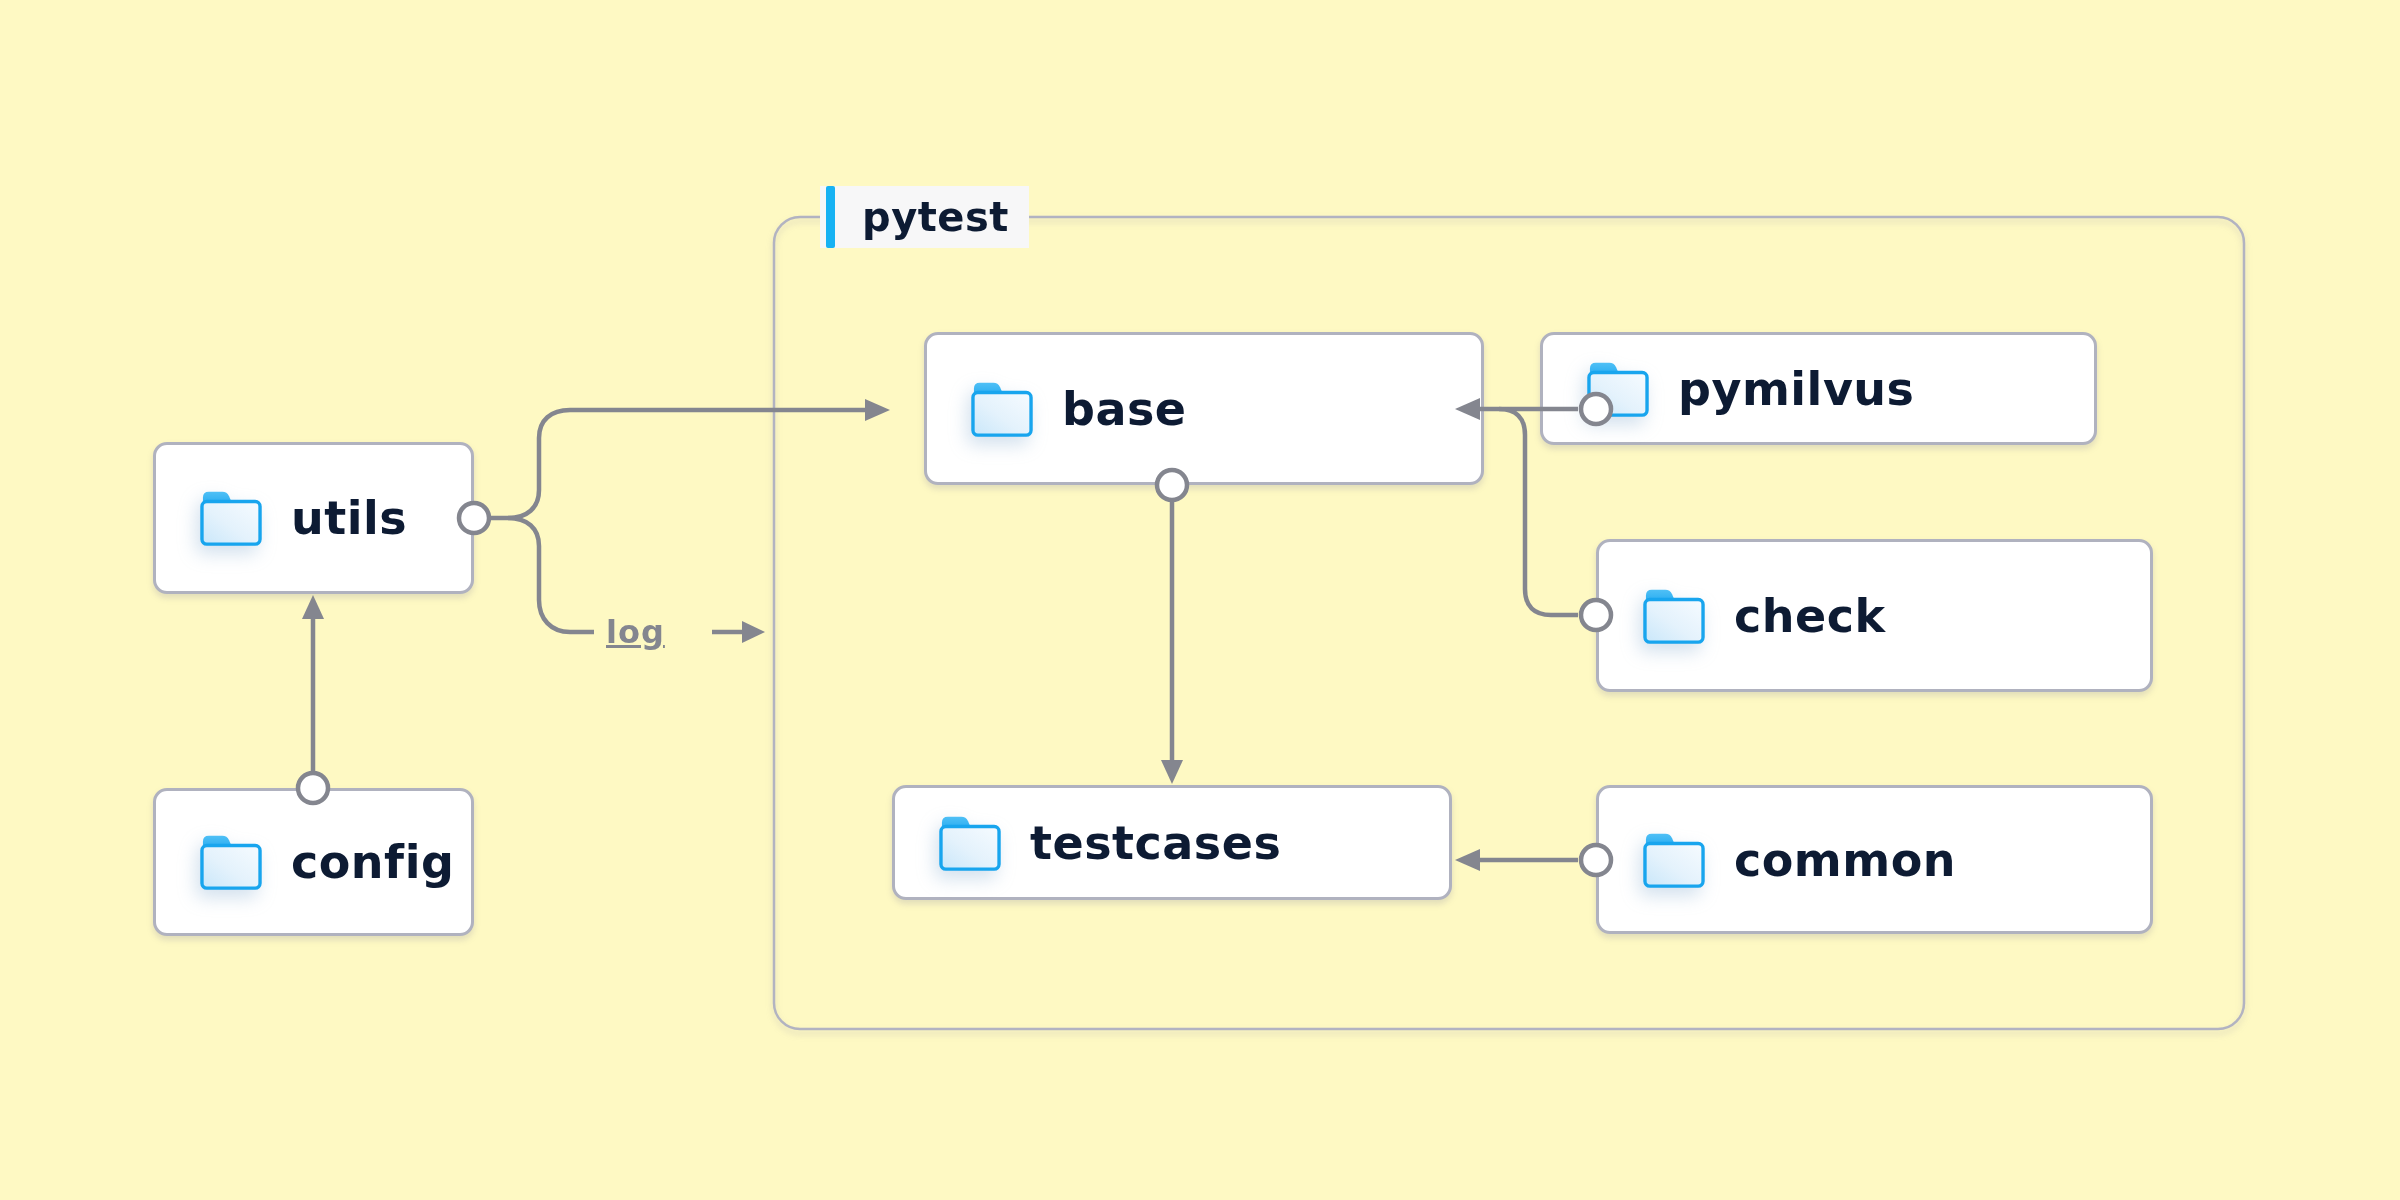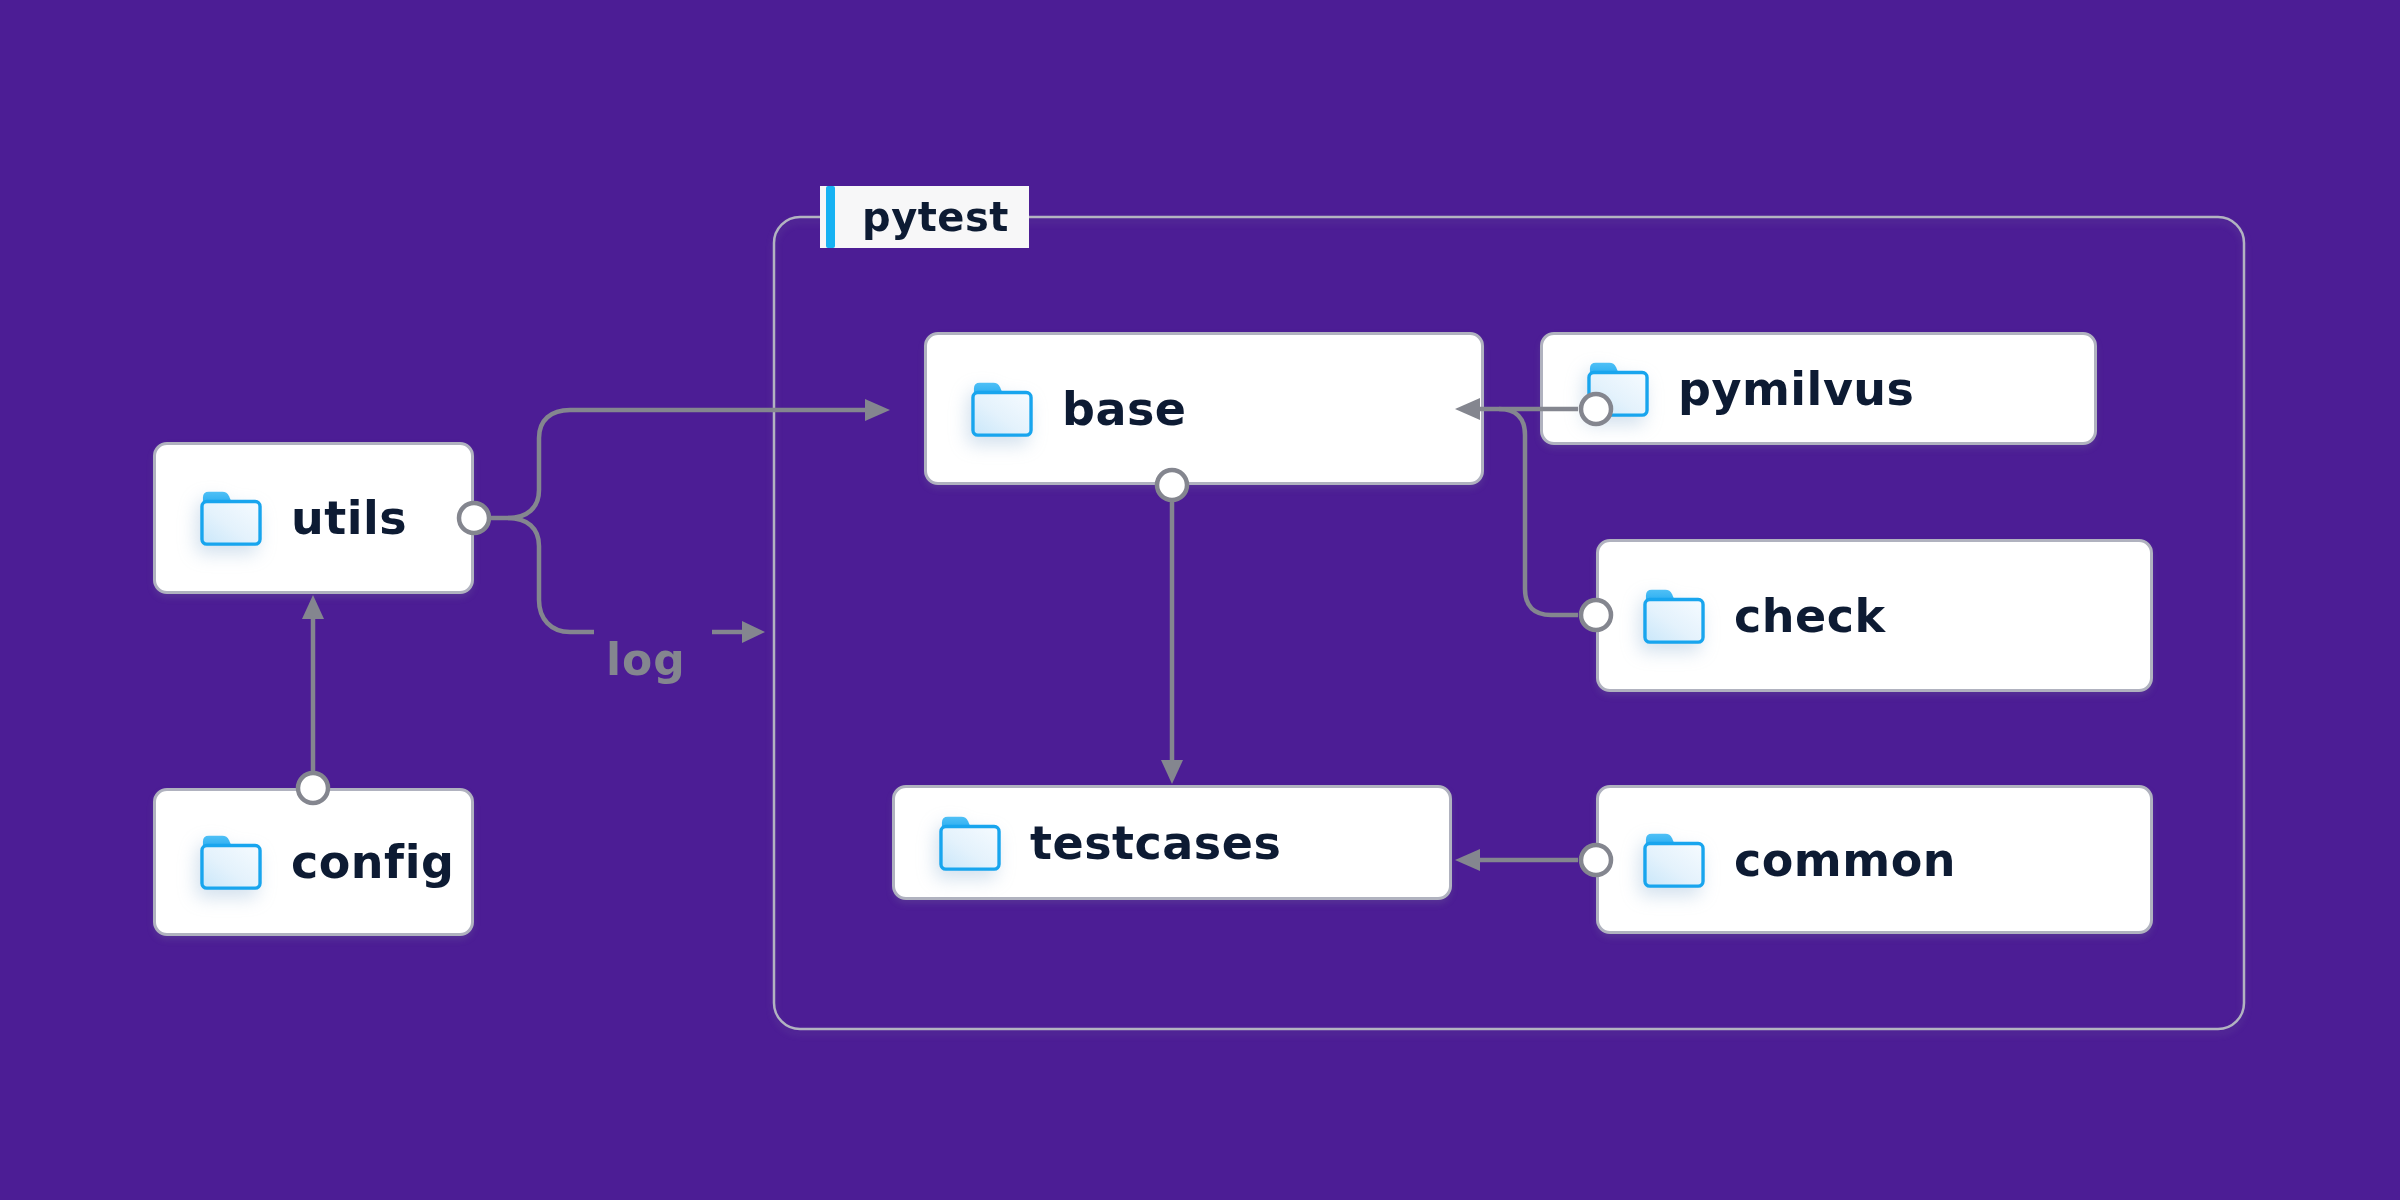--- a/index.html
+++ b/index.html
@@ -3,21 +3,21 @@
 <meta charset="utf-8">
 <style>
   html,body{margin:0;padding:0;}
   body{
     background:#f7f7f8;
     font-family:"DejaVu Sans","Liberation Sans",sans-serif;
   }
   #stage{
     position:relative;
     width:2400px;height:1200px;
-    background:#4c1d95;
+    background:#fef9c3;
     overflow:hidden;
   }
   svg.layer{
     position:absolute;left:0;top:0;width:2400px;height:1200px;
     pointer-events:none;
   }
   #layer-under{z-index:0;}
   #layer-over{z-index:3;}
   .node{
     position:absolute;
@@ -58,23 +58,24 @@
     z-index:2;
   }
   #pytest-label .accent-bar{
     width:9px;height:62px;border-radius:2px;
     background:#17b2f3;
   }
   #pytest-label .pytest-text{
     font-size:40px;font-weight:700;color:#0d1b33;letter-spacing:0.5px;
   }
   #log-label{
-    position:absolute;left:606px;top:632px;height:56px;line-height:56px;
-    font-size:44px;font-weight:700;color:#84868f;letter-spacing:1px;
+    position:absolute;left:606px;top:604px;height:56px;line-height:56px;
+    font-size:32px;font-weight:700;color:#84868f;letter-spacing:1px;
     z-index:2;
+    text-decoration:underline;
   }
   .edge{stroke:#84868f;stroke-width:4.5;fill:none;}
   .edge-head{fill:#84868f;stroke:none;}
   .port{fill:#ffffff;stroke:#84868f;stroke-width:4.5;}
   .container-rect{
     fill:none;stroke:#b2b3c1;stroke-width:2.5;
     filter:drop-shadow(0 4px 3px rgba(130,130,160,0.28));
   }
 </style>
 </head>

